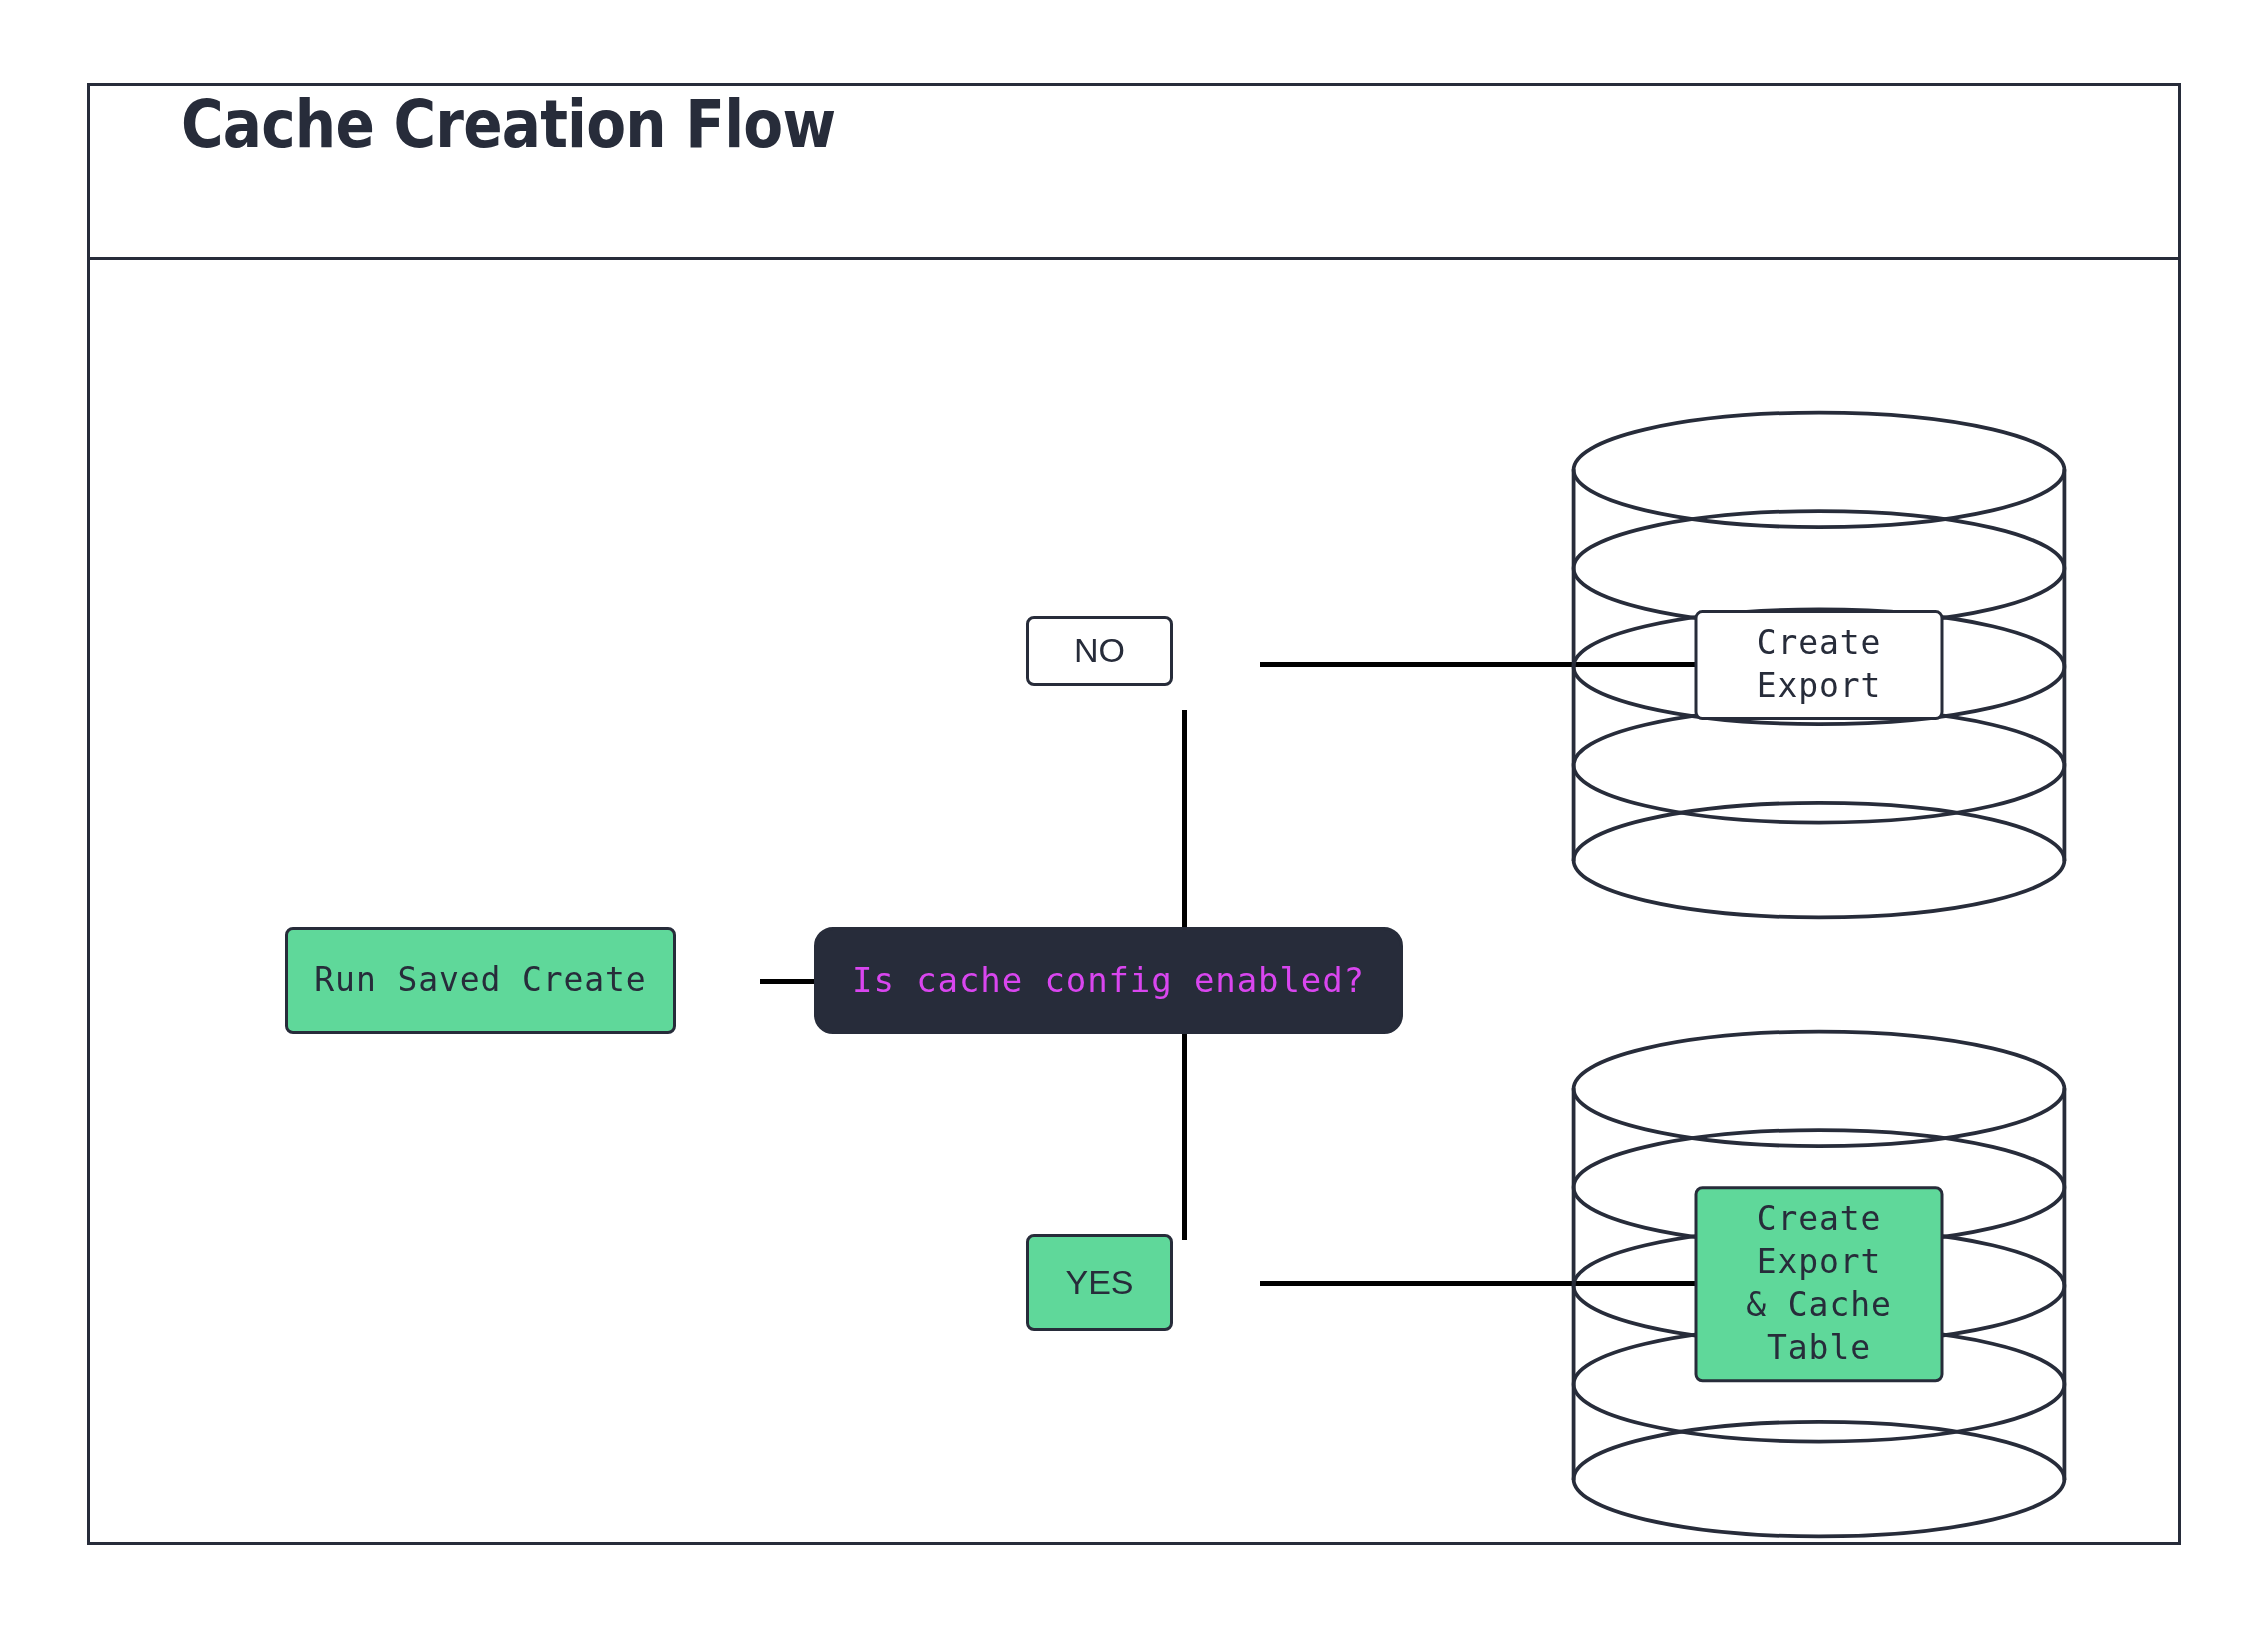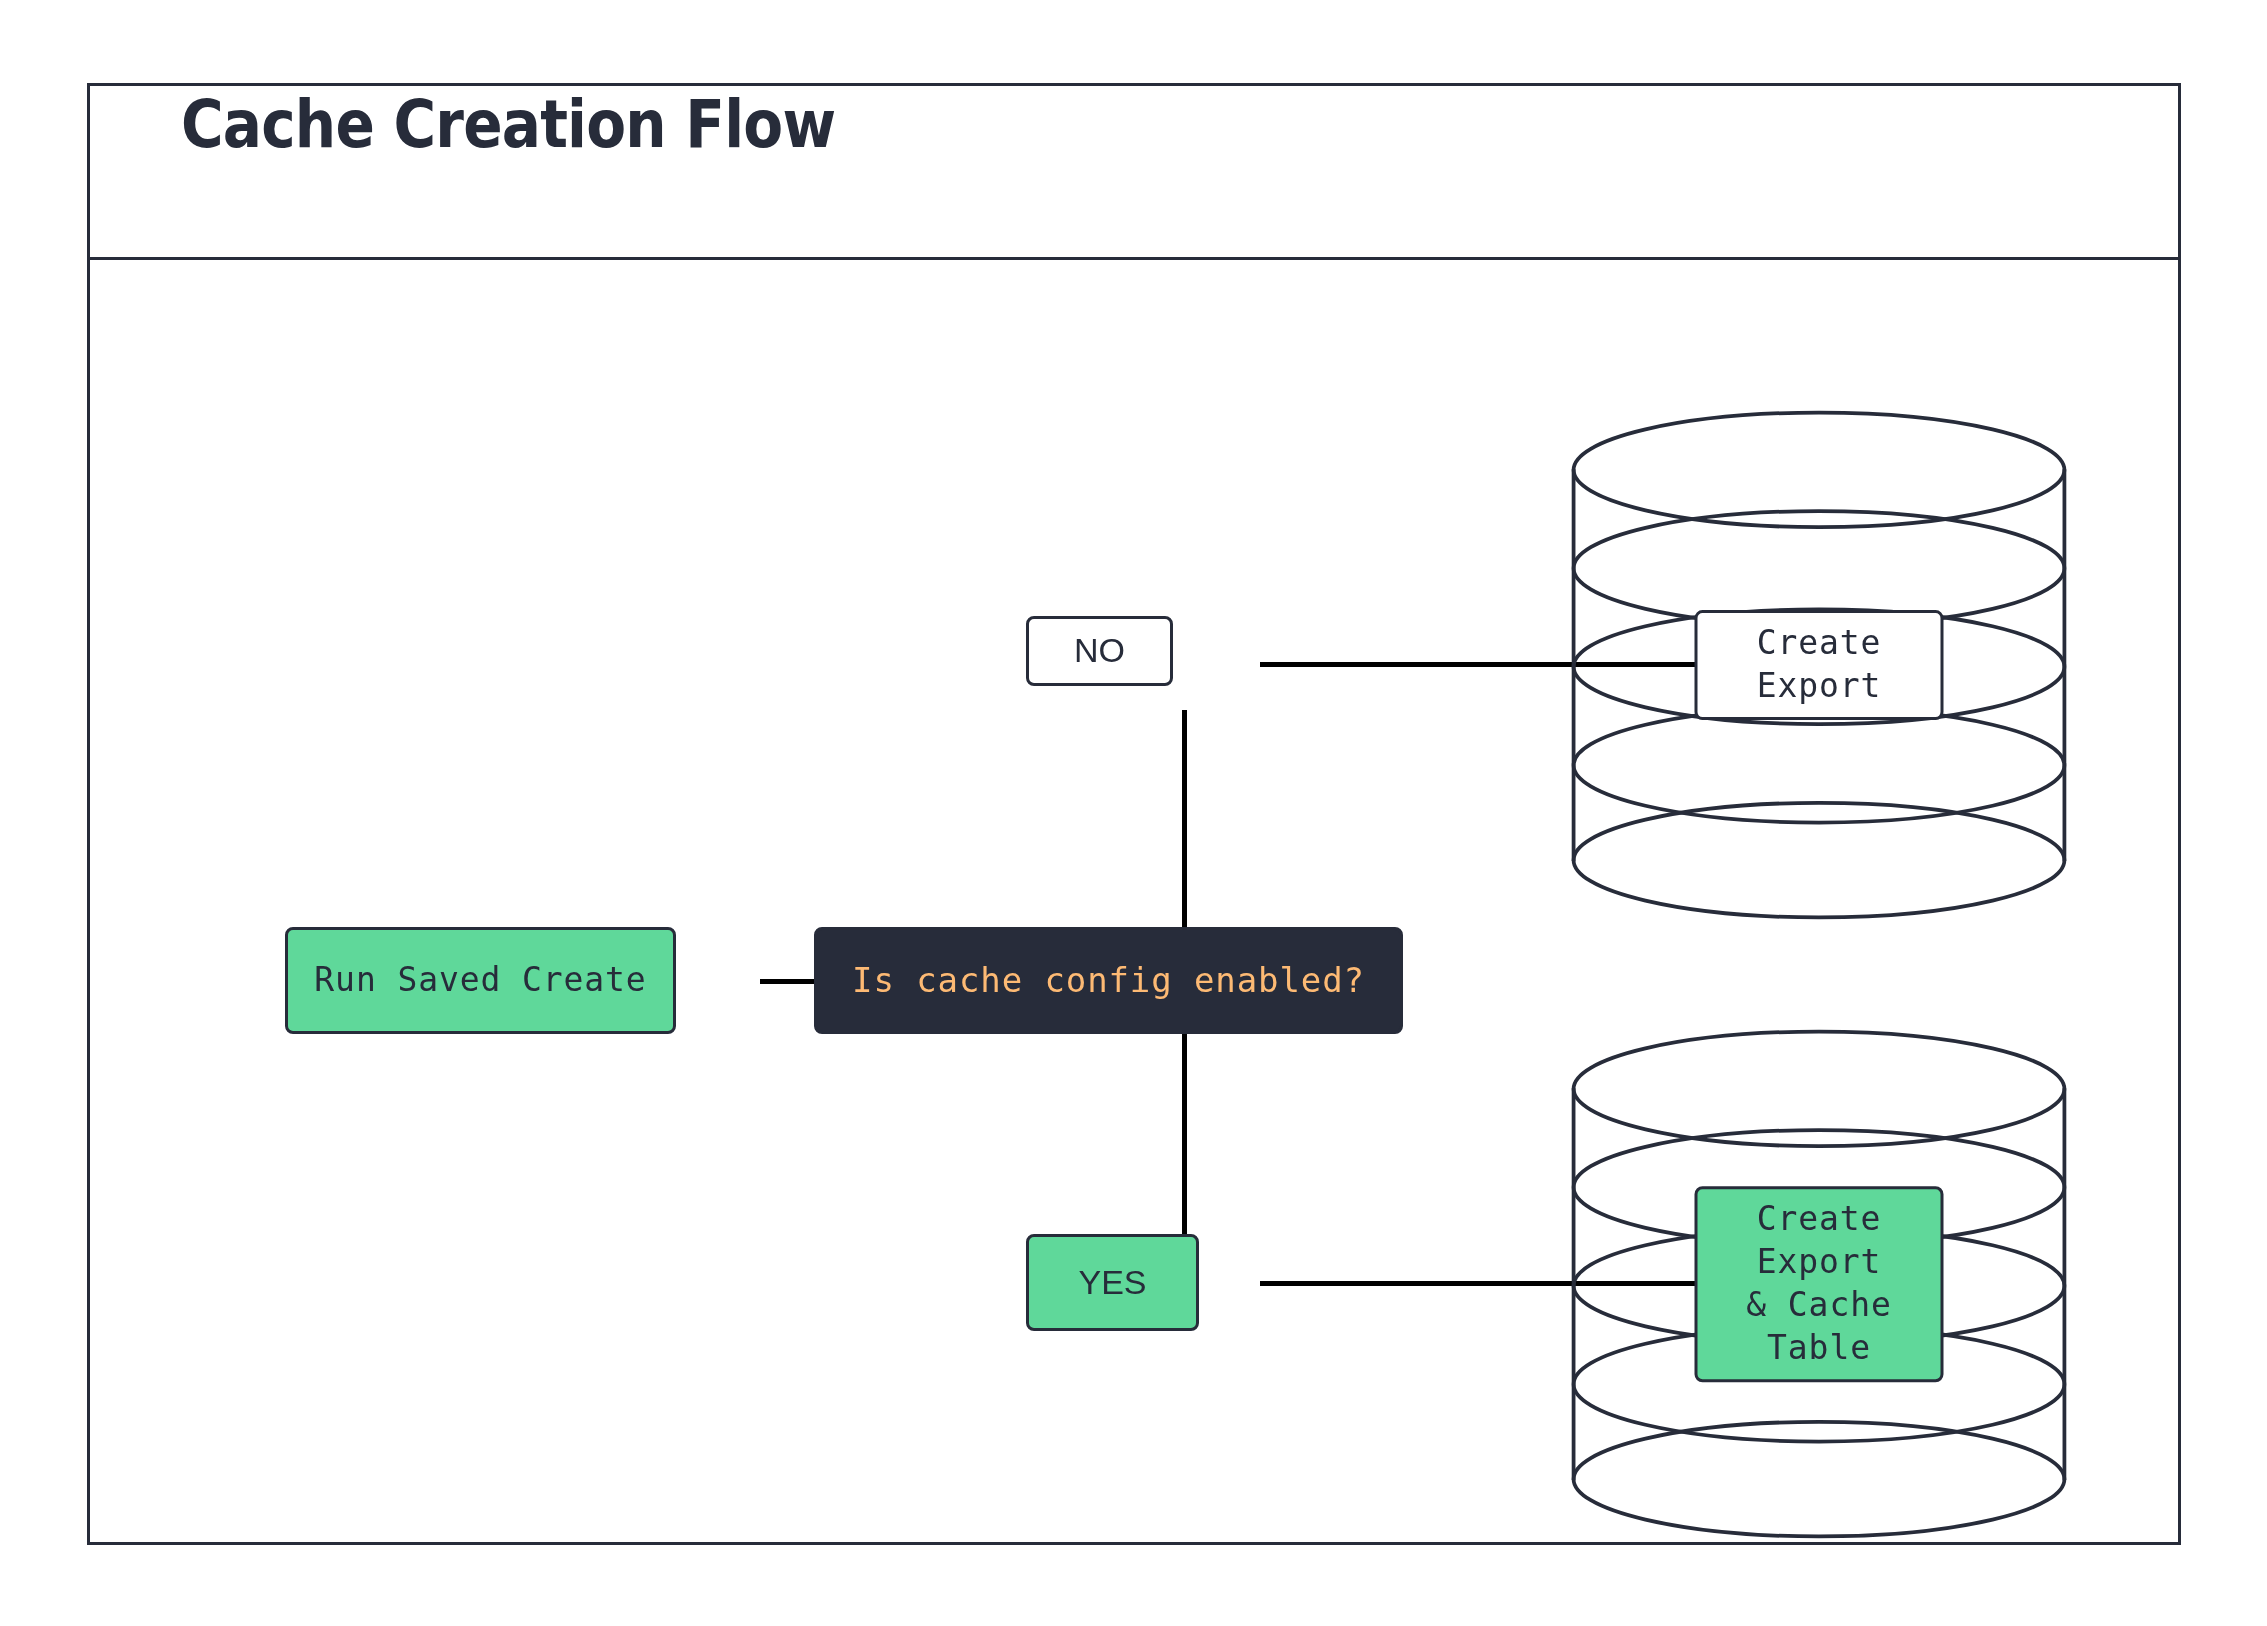--- a/index.html
+++ b/index.html
@@ -66,21 +66,21 @@
     text-align: center;
     font-family: "DejaVu Sans Mono", monospace;
     border: 3.6px solid #272C3A;
     border-radius: 8px;
     color: #272C3A;
     background: #ffffff;
     line-height: 1.28;
     white-space: pre-line;
   }
   .node.green  { background: #5FD89A; }
-  .node.dark   { background: #272C3A; color: #fdba74; border-color: #272C3A; }
+  .node.dark   { background: #272C3A; color: #d946ef; border-color: #272C3A; border-radius: 19px; }
   .node.plain  { font-family: "Liberation Sans", sans-serif; }
 
   
   .cylinder { position: absolute; }
   .cylinder svg { display: block; width: 100%; height: 100%; }
   .cyl-label {
     position: absolute;
     left: 50%;
     top: 50%;
     transform: translate(-50%, -50%);
@@ -121,21 +121,21 @@
       <div class="edge edge-h" style="left:1170px; top:402px; width:502px;"></div>
 
       <div class="edge edge-h" style="left:1170px; top:1021px; width:502px;"></div>
 
       <div class="node green" style="left:195px; top:667px; width:391px; height:107px; font-size:33px; letter-spacing:0.9px;">Run Saved Create</div>
 
       <div class="node dark" style="left:724px; top:667px; width:589px; height:107px; font-size:34px; letter-spacing:0.9px;">Is cache config enabled?</div>
 
       <div class="node plain" style="left:936px; top:356px; width:147px; height:70px; font-size:34px;">NO</div>
 
-      <div class="node plain green" style="left:936px; top:974px; width:173px; height:97px; font-size:34px;">YES</div>
+      <div class="node plain green" style="left:936px; top:974px; width:147px; height:97px; font-size:34px;">YES</div>
 
       <div class="cylinder" style="left:1480px; top:149px; width:498px; height:512px;">
         <svg viewBox="0 0 556 572" preserveAspectRatio="none">
           <g fill="none" stroke="#272C3A" stroke-width="4.2" stroke-linecap="round">
 
             <path d="M4 68 L4 504"></path>
             <path d="M552 68 L552 504"></path>
 
             <ellipse cx="278" cy="68" rx="274" ry="64"></ellipse>
 

